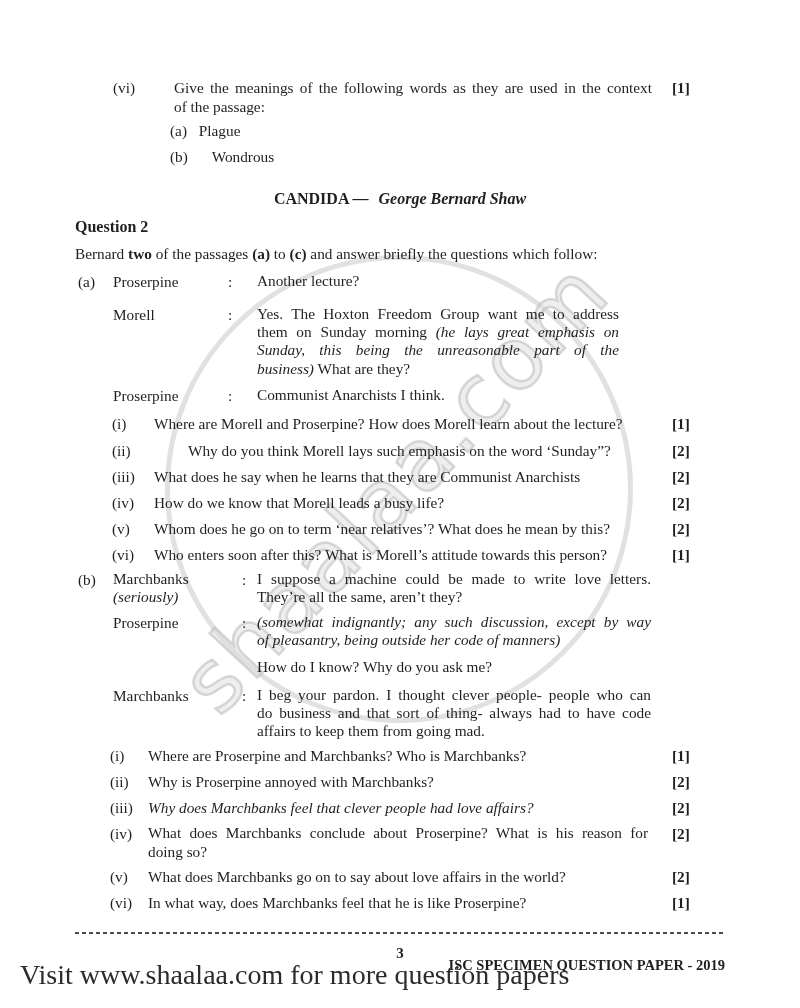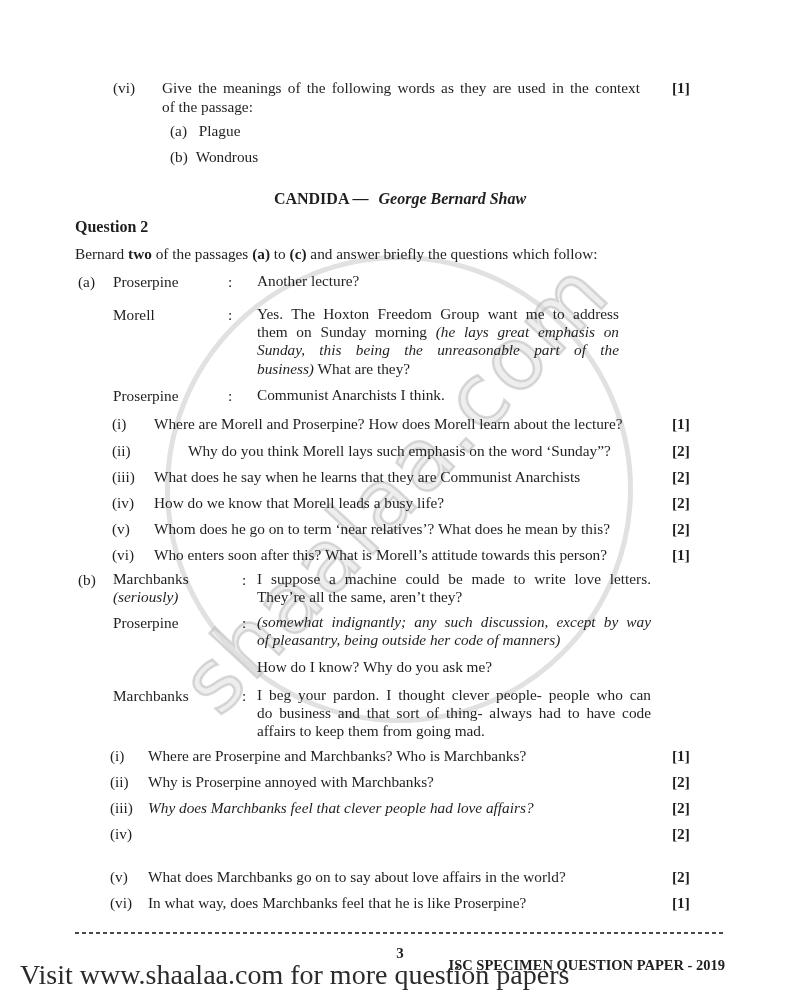--- a/index.html
+++ b/index.html
@@ -40,33 +40,33 @@
 </style>
 </head>
 <body>
 
 <div class="page">
 
   <div class="abs wm-circle"></div>
   <div class="abs wm-text">shaalaa.com</div>
 
   <div class="abs content" style="left:113px;top:78px;">(vi)</div>
-  <div class="abs content" style="left:162px;top:78px;width:478px;">
+  <div class="abs content" style="left:174px;top:78px;width:478px;">
       <span class="jline"><span>Give the meanings of the following words as they are used in the context</span></span>
       <span class="jline last"><span>of the passage:</span></span>
     </div>
   <div class="abs content marks" style="left:672px;top:78px;">[1]</div>
 
   <div class="abs content" style="left:170px;top:121px;font-family:Liberation Serif, serif;">
     <span>(a)</span>
     <span style="margin-left:8px;">Plague</span>
   </div>
   <div class="abs content" style="left:170px;top:147px;">
     <span>(b)</span>
-    <span style="margin-left:4px;">Wondrous</span>
+    <span style="margin-left:20px;">Wondrous</span>
   </div>
 
   <div class="abs content center" style="top:189px;font-size:16px;">
     <span class="bold">CANDIDA —</span>
     <span class="bold it" style="margin-left:6px;">George Bernard Shaw</span>
   </div>
 
   <div class="abs content bold" style="left:75px;top:217px;font-size:16px;">Question 2</div>
 
   <div class="abs content nowrap" style="left:75px;top:244px;">
@@ -156,20 +156,24 @@
 
   <div class="abs content qnum" style="left:110px;top:772px;">(ii)</div>
   <div class="abs content nowrap" style="left:148px;top:772px;">Why is Proserpine annoyed with Marchbanks?</div>
   <div class="abs content marks" style="left:672px;top:772px;">[2]</div>
 
   <div class="abs content qnum" style="left:110px;top:798px;">(iii)</div>
   <div class="abs content nowrap" style="left:148px;top:798px;font-style:italic;">Why does Marchbanks feel that clever people had love affairs?</div>
   <div class="abs content marks" style="left:672px;top:798px;">[2]</div>
 
   <div class="abs content qnum" style="left:110px;top:824px;">(iv)</div>
+  <div class="abs content speech" style="left:148px;top:824px;width:500px;line-height:18.5px;">
+      <span class="jline"><span>What does Marchbanks conclude about Proserpine? What is his reason for</span></span>
+      <span class="jline last"><span>doing so?</span></span>
+    </div>
   <div class="abs content marks" style="left:672px;top:824px;">[2]</div>
 
   <div class="abs content qnum" style="left:110px;top:867px;">(v)</div>
   <div class="abs content nowrap" style="left:148px;top:867px;">What does Marchbanks go on to say about love affairs in the world?</div>
   <div class="abs content marks" style="left:672px;top:867px;">[2]</div>
 
   <div class="abs content qnum" style="left:110px;top:893px;">(vi)</div>
   <div class="abs content nowrap" style="left:148px;top:893px;">In what way, does Marchbanks feel that he is like Proserpine?</div>
   <div class="abs content marks" style="left:672px;top:893px;">[1]</div>
 

